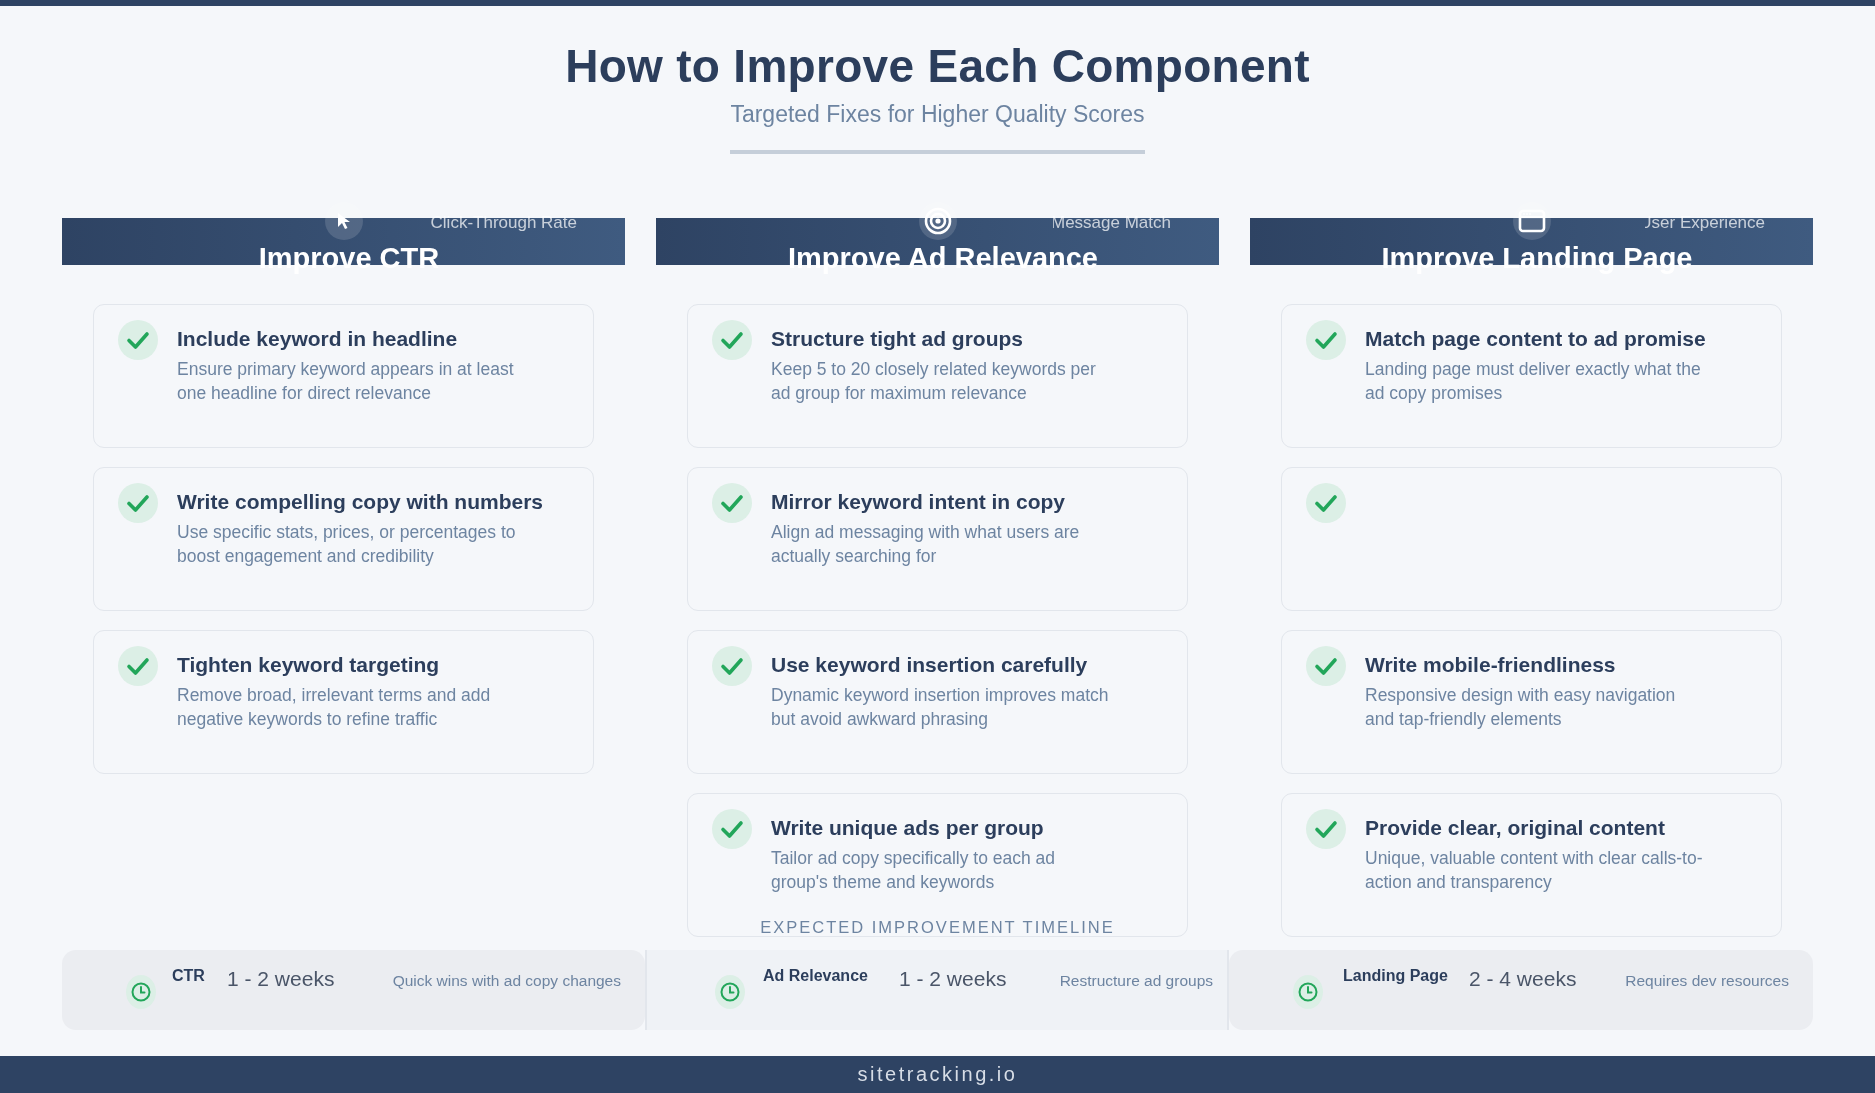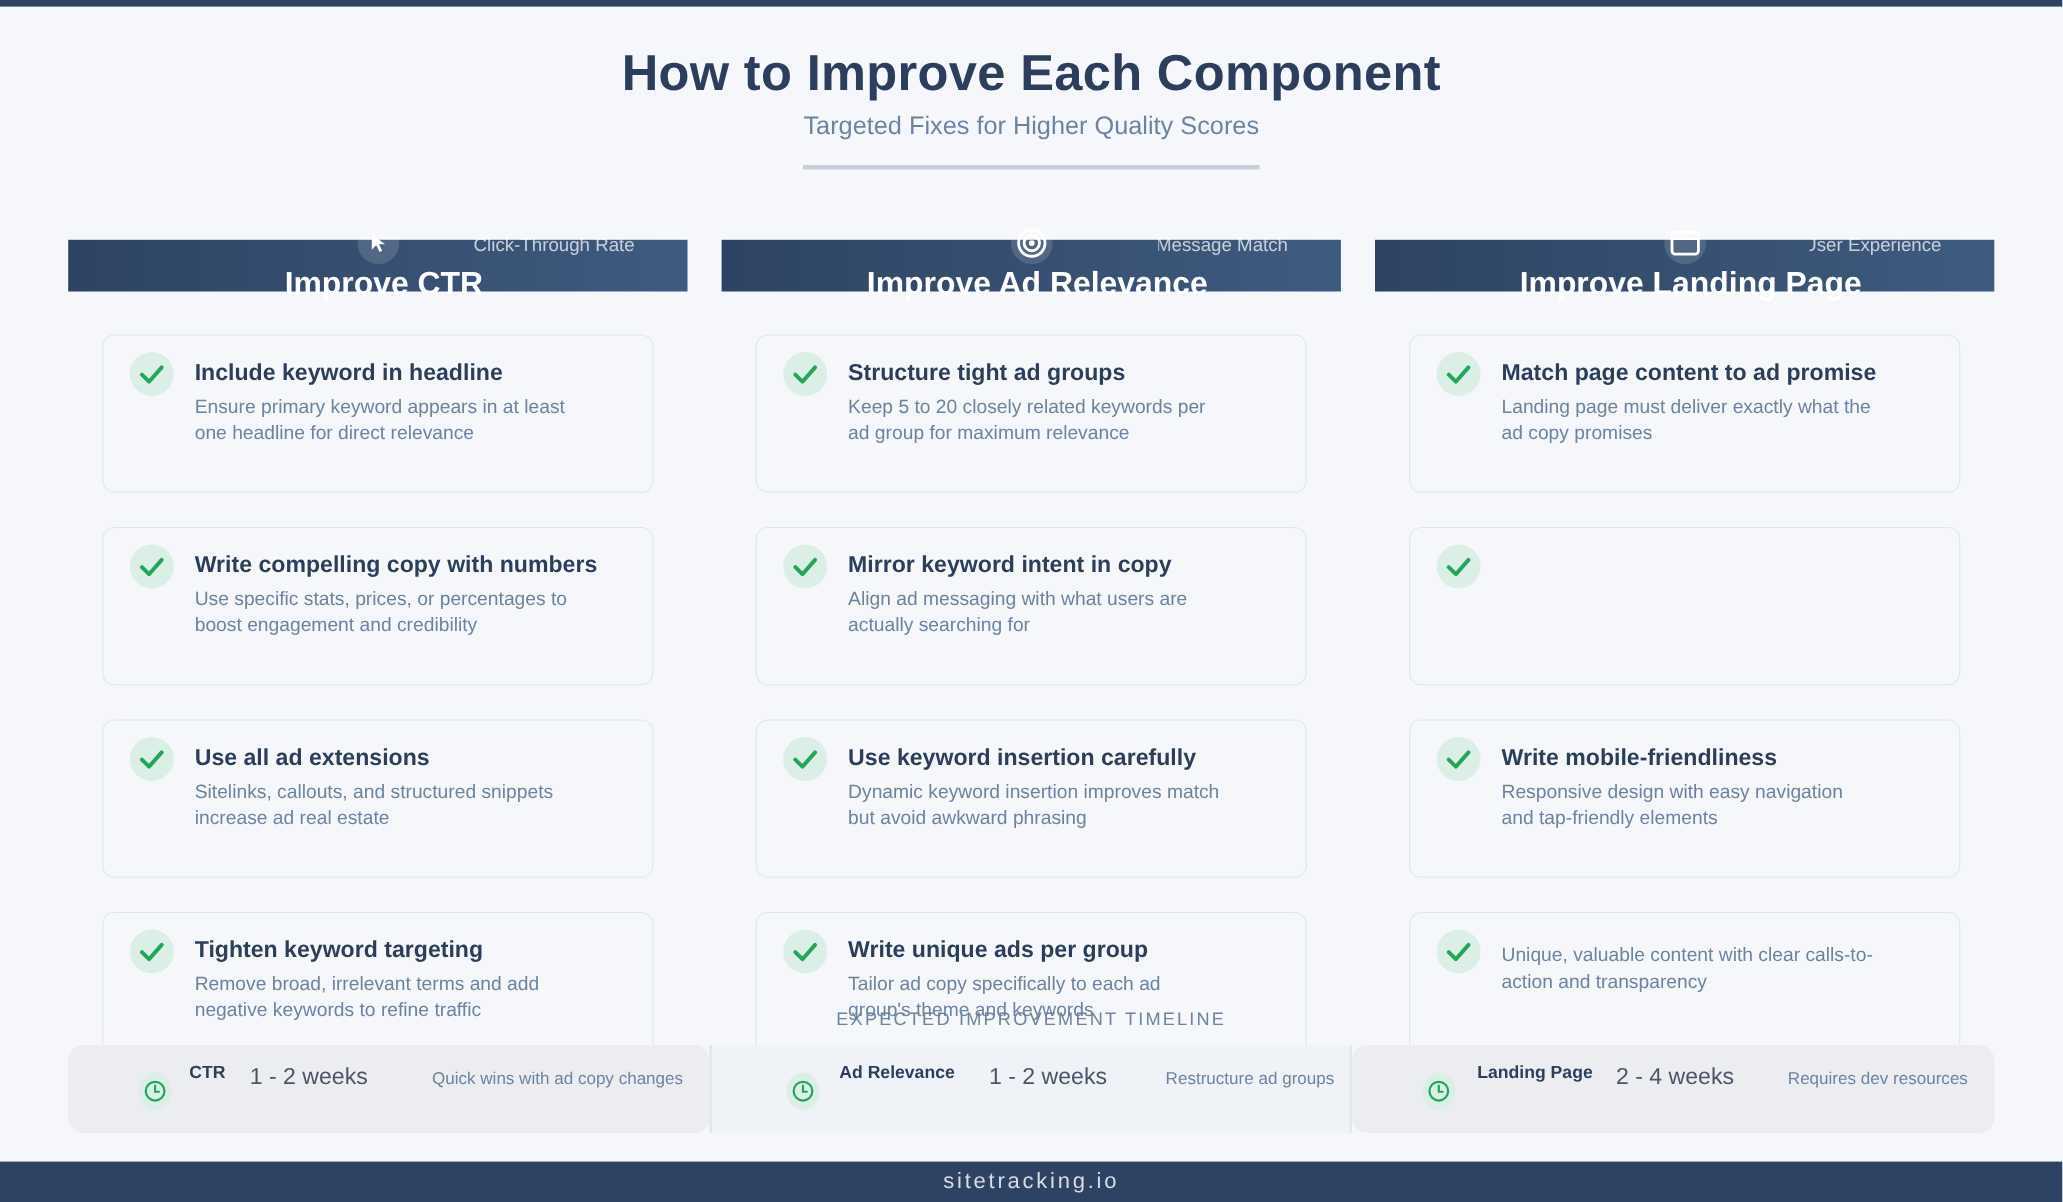--- a/index.html
+++ b/index.html
@@ -34,21 +34,21 @@
     display: flex; align-items: center; justify-content: center; flex: 0 0 38px;
   }
   .hdr-title { color: #ffffff; font-size: 29px; font-weight: bold; margin-left: 11px; white-space: nowrap; line-height: 36px; }
   .hdr-sub { position: absolute; right: 0; top: 10px; color: rgba(255,255,255,0.72); font-size: 17px; white-space: nowrap; line-height: 22px; }
   .col-1 .hdr-sub, .col-2 .hdr-sub { overflow: hidden; direction: rtl; }
   .col-1 .hdr-sub { width: 118px; }
   .col-2 .hdr-sub { width: 120px; }
 
   .card-list { margin: 39px 31px 0 31px; }
   .card {
-    position: relative; height: 144px; margin-bottom: 31px;
+    position: relative; height: 144px; margin-bottom: 19px;
     border: 1.5px solid #e2e6ec; border-radius: 11px; background: #f5f7fa;
     padding: 15px 20px 0 24px; display: flex;
   }
   .check {
     width: 40px; height: 40px; border-radius: 50%; background: #dcefe6;
     display: flex; align-items: center; justify-content: center; flex: 0 0 40px;
   }
   .card-text { margin-left: 19px; padding-top: 6px; }
   .card-title { font-size: 21px; font-weight: bold; color: #2c3e5c; line-height: 26px; white-space: nowrap; }
   .card-desc { font-size: 17.5px; color: #6d84a1; line-height: 23.5px; margin-top: 6px; width: 340px; }
@@ -124,31 +124,20 @@
           <div class="card-desc">Use specific stats, prices, or percentages to boost engagement and credibility</div>
         </div>
       </div>
       <div class="card">
         <span class="check">
             <svg width="24" height="24" viewBox="0 0 24 24">
               <path d="M3 12.5 L9.5 19 L21 6" stroke="#22a65a" stroke-width="3.6" fill="none" stroke-linecap="round" stroke-linejoin="round"></path>
             </svg>
           </span>
         <div class="card-text">
-          <div class="card-title">Use all ad extensions</div>
-          <div class="card-desc">Sitelinks, callouts, and structured snippets increase ad real estate</div>
-        </div>
-      </div>
-      <div class="card">
-        <span class="check">
-            <svg width="24" height="24" viewBox="0 0 24 24">
-              <path d="M3 12.5 L9.5 19 L21 6" stroke="#22a65a" stroke-width="3.6" fill="none" stroke-linecap="round" stroke-linejoin="round"></path>
-            </svg>
-          </span>
-        <div class="card-text">
           <div class="card-title">Tighten keyword targeting</div>
           <div class="card-desc">Remove broad, irrelevant terms and add negative keywords to refine traffic</div>
         </div>
       </div>
     </div>
   </div>
 
   <div class="column col-1">
     <div class="col-header">
       <div class="col-header-inner">
@@ -257,20 +246,21 @@
           <div class="card-desc">Responsive design with easy navigation and tap-friendly elements</div>
         </div>
       </div>
       <div class="card">
         <span class="check">
             <svg width="24" height="24" viewBox="0 0 24 24">
               <path d="M3 12.5 L9.5 19 L21 6" stroke="#22a65a" stroke-width="3.6" fill="none" stroke-linecap="round" stroke-linejoin="round"></path>
             </svg>
           </span>
         <div class="card-text">
+          <div class="card-title">Provide clear, original content</div>
           <div class="card-desc">Unique, valuable content with clear calls-to-action and transparency</div>
         </div>
       </div>
     </div>
   </div>
 </div>
 
 <div class="timeline-label">EXPECTED IMPROVEMENT TIMELINE</div>
 
 <div class="timeline">

